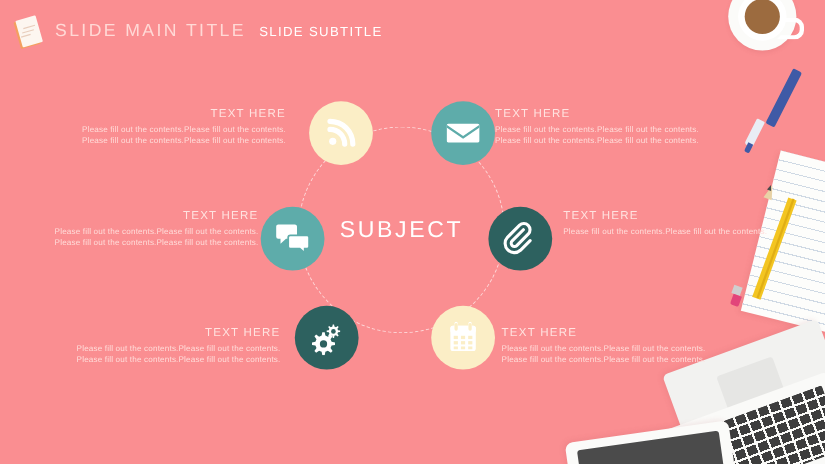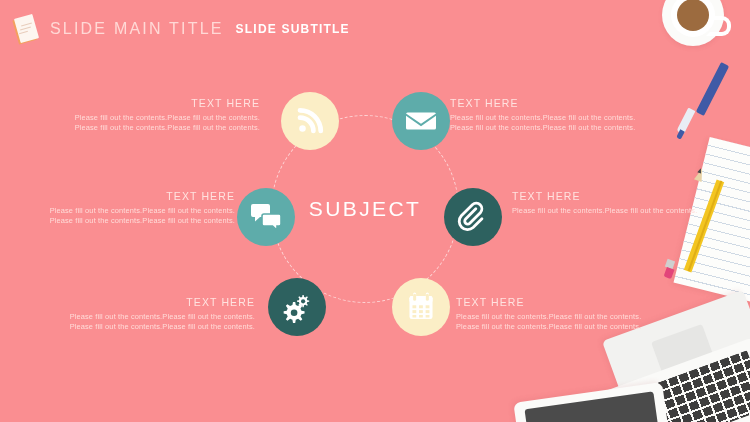--- a/index.html
+++ b/index.html
@@ -57,21 +57,21 @@
     color: #ffd9d6;
     font-size: 16px;
     letter-spacing: 2.2px;
     font-weight: 400;
     white-space: nowrap;
   }
   .sub-title {
     color: #ffffff;
     font-size: 12px;
     letter-spacing: 1.2px;
-    font-weight: 700;
+    font-weight: 400;
     white-space: nowrap;
     margin-left: 2px;
   }
 
   
   .dashed-ring {
     position: absolute;
     left: 271px;
     top: 115px;
     width: 188px;

